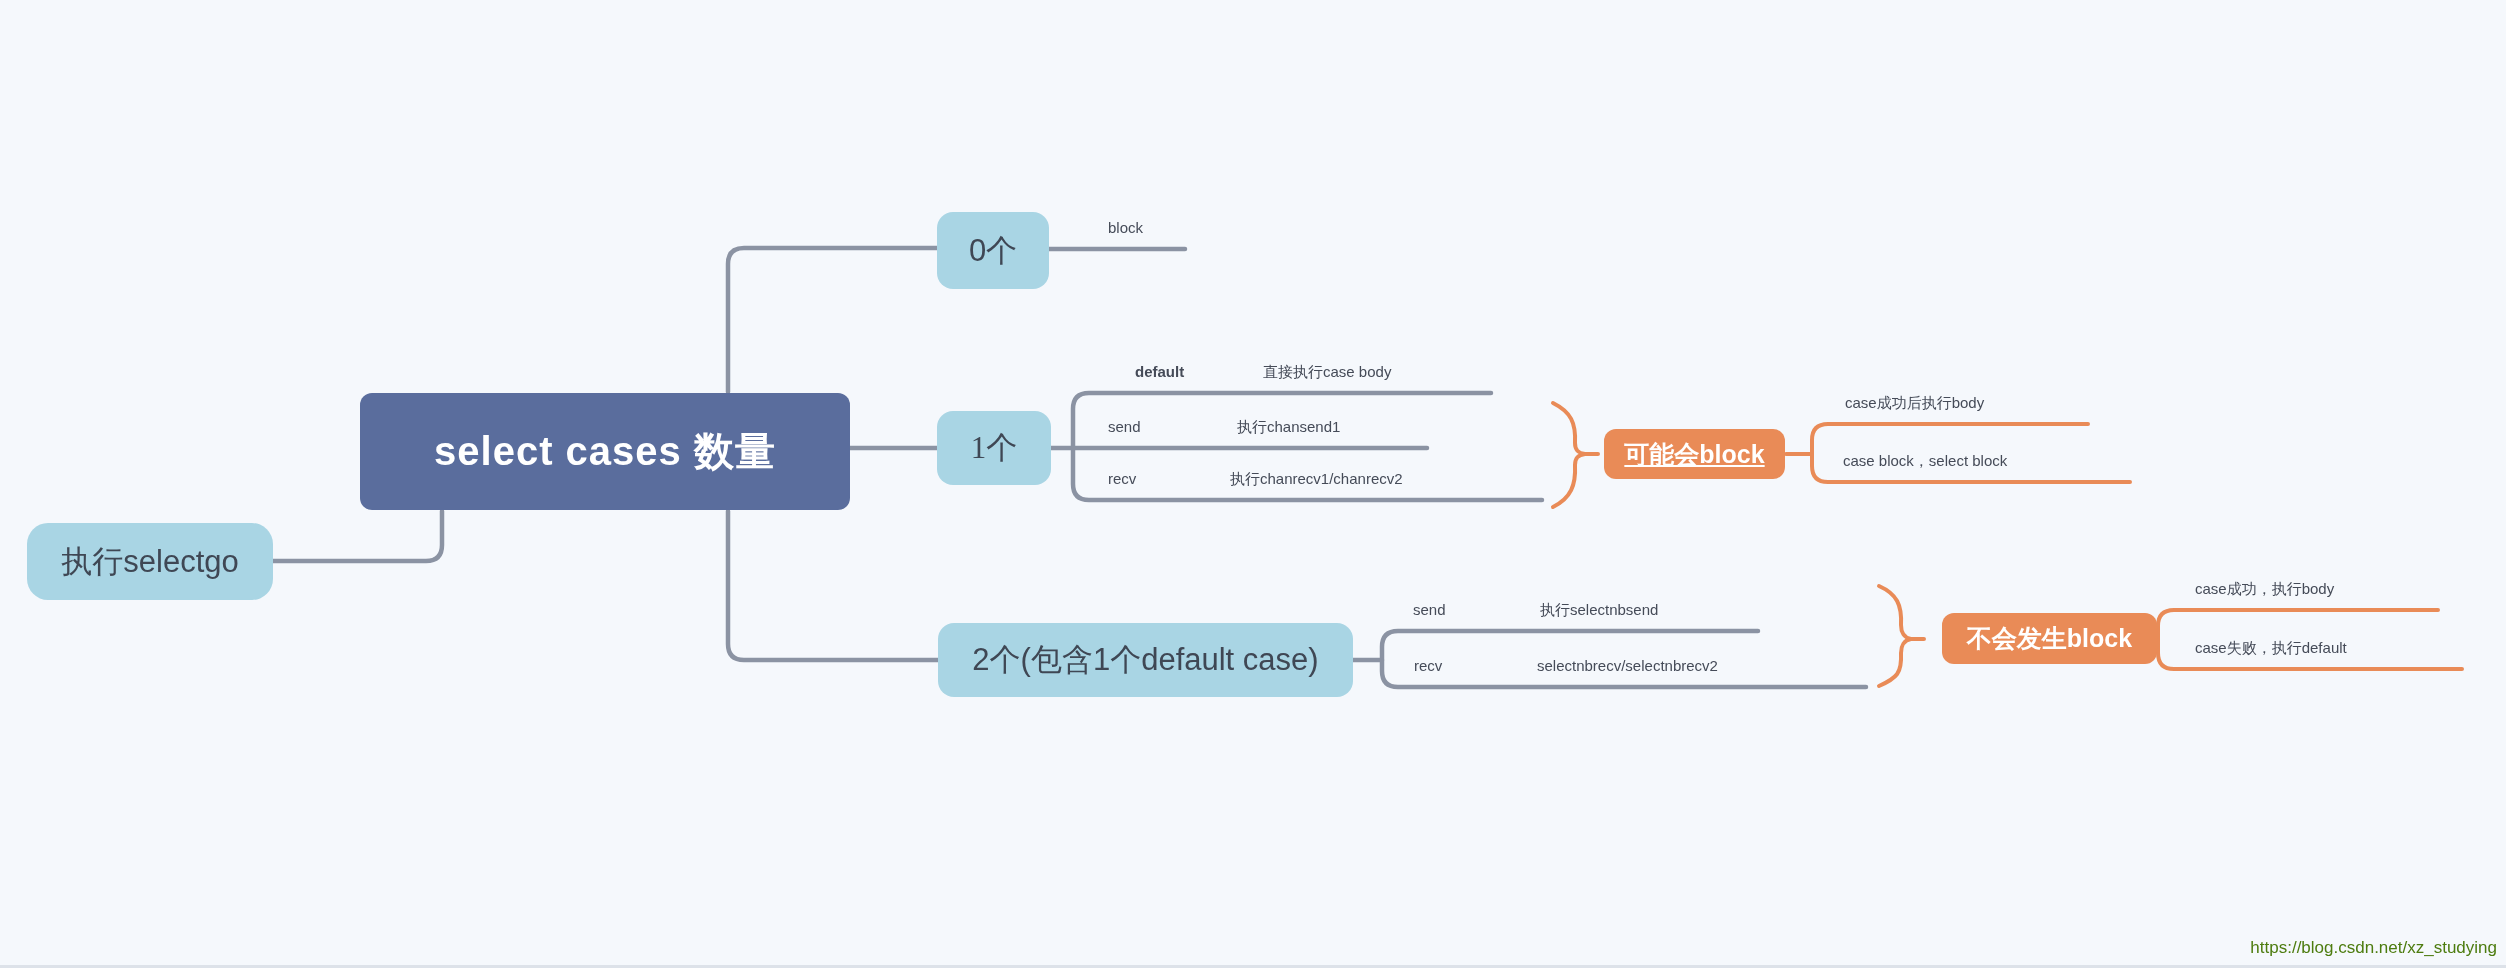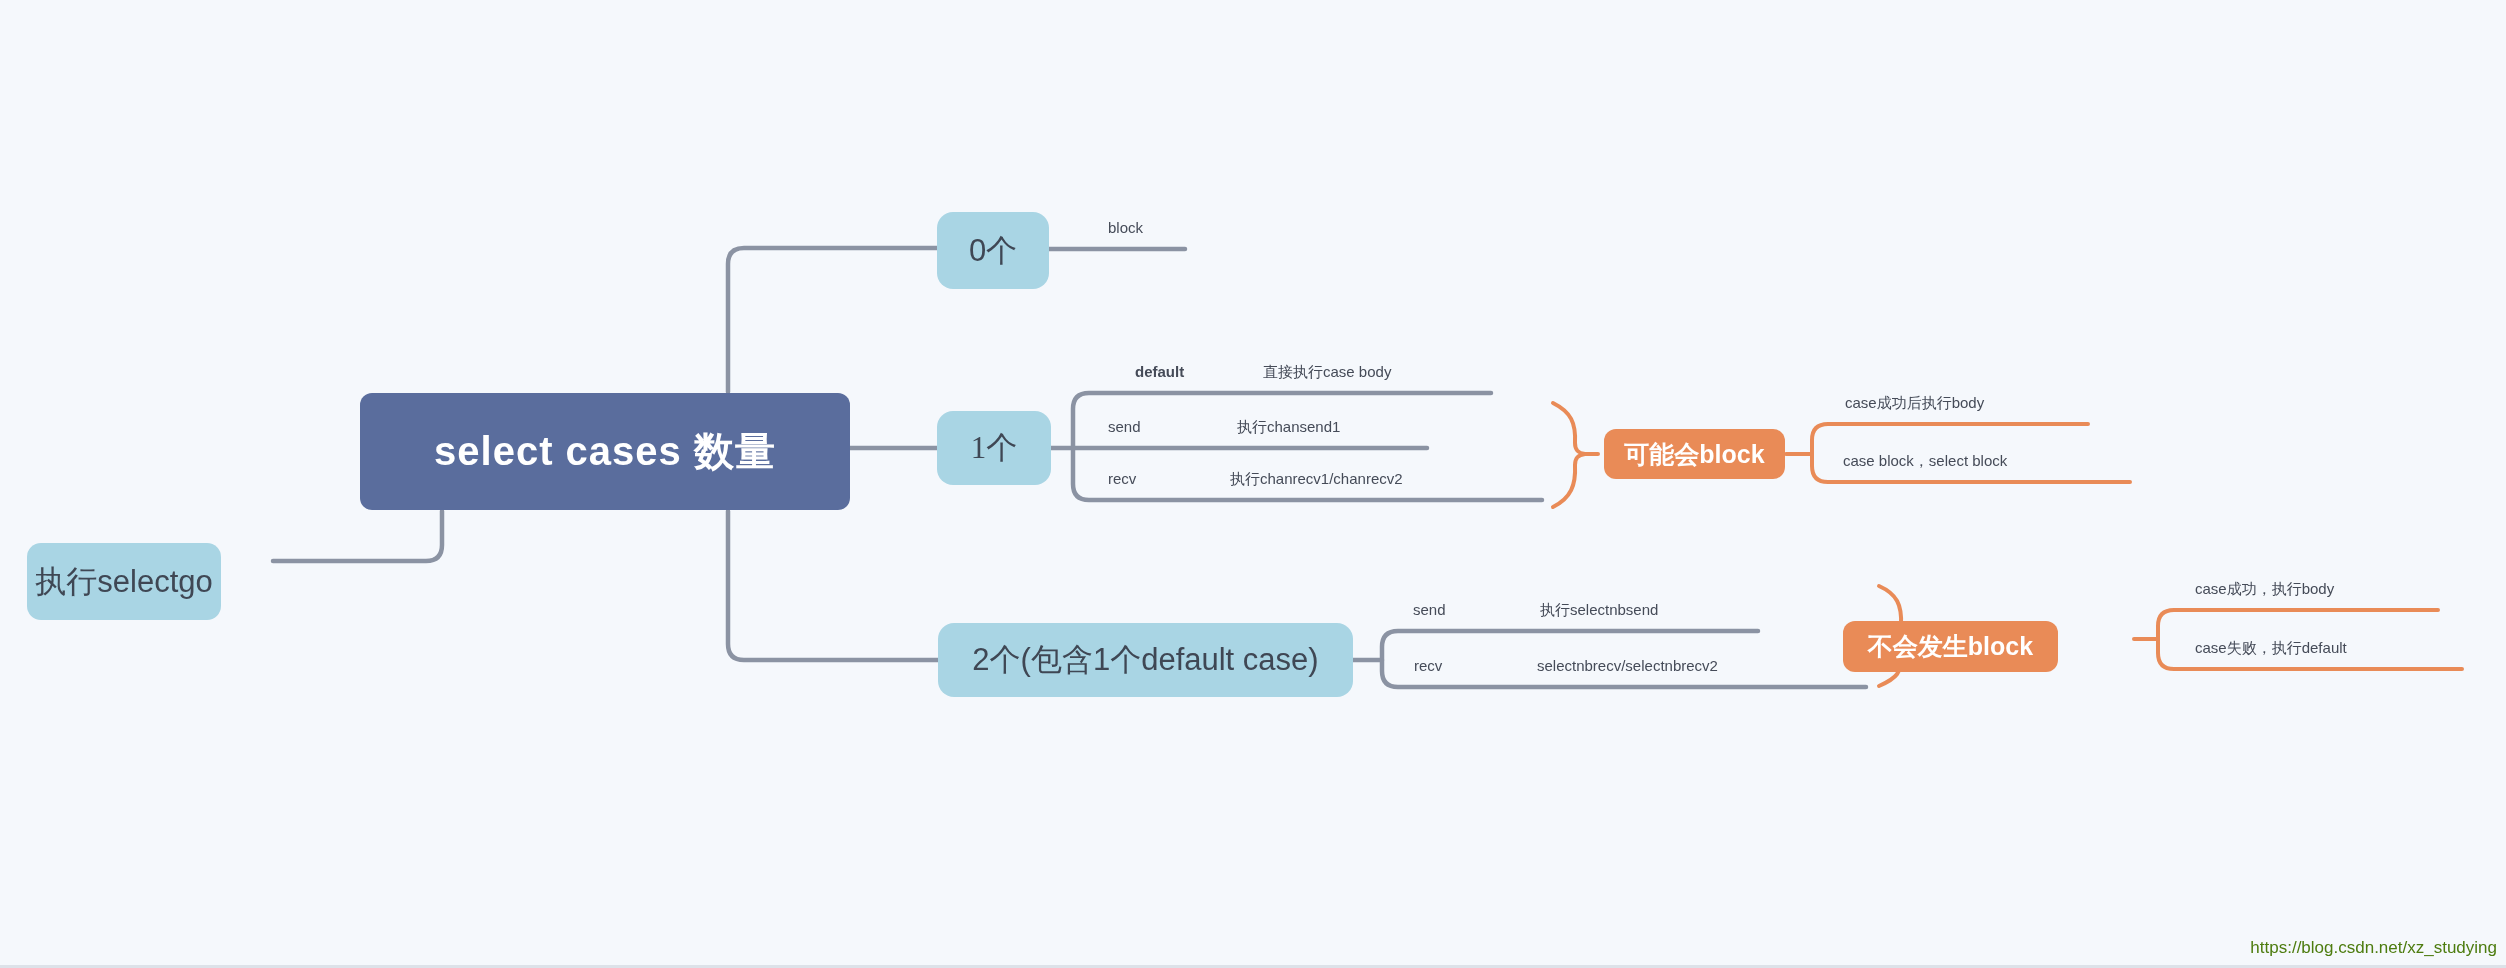--- a/index.html
+++ b/index.html
@@ -42,33 +42,33 @@
     <g stroke="#e98b57" stroke-width="4" fill="none" stroke-linecap="round" stroke-linejoin="round">
       <path d="M 1553 403 C 1571 412 1576 423 1575 443 C 1575 450 1578 453 1585 454 C 1578 455 1575 458 1575 465 C 1576 485 1571 498 1553 507 M 1585 454 L 1598 454"></path>
       <path d="M 1786 454 L 1812 454"></path>
       <path d="M 2088 424 L 1828 424 Q 1812 424 1812 440 L 1812 466 Q 1812 482 1828 482 L 2130 482"></path>
       <path d="M 1879 586 C 1897 594 1902 605 1901 625 C 1901 632 1904 638 1911 639 C 1904 640 1901 646 1901 653 C 1902 673 1897 678 1879 686 M 1911 639 L 1924 639"></path>
       <path d="M 2134 639 L 2158 639"></path>
       <path d="M 2438 610 L 2174 610 Q 2158 610 2158 626 L 2158 653 Q 2158 669 2174 669 L 2462 669"></path>
     </g>
   </svg>
 
-  <div class="node blue" style="left:27px;top:523px;width:194px;height:77px;border-radius:14px;margin-top:20px;">执行selectgo</div>
+  <div class="node blue" style="left:27px;top:523px;width:246px;height:77px;border-radius:21px;">执行selectgo</div>
 
   <div class="node dark" style="left:360px;top:393px;width:490px;height:117px;">select cases 数量</div>
 
   <div class="node blue" style="left:937px;top:212px;width:112px;height:77px;">0个</div>
 
   <div class="node blue" style="left:937px;top:411px;width:114px;height:74px;font-family:Liberation Serif, serif;">1个</div>
 
   <div class="node blue" style="left:938px;top:623px;width:415px;height:74px;">2个(包含1个default case)</div>
 
-  <div class="node orange" style="left:1604px;top:429px;width:181px;height:50px;">可能会block</div>
+  <div class="node orange" style="left:1604px;top:429px;width:181px;height:50px;text-decoration:underline;">可能会block</div>
 
-  <div class="node orange" style="left:1843px;top:613px;width:215px;height:51px;margin-top:8px;">不会发生block</div>
+  <div class="node orange" style="left:1942px;top:613px;width:215px;height:51px;">不会发生block</div>
 
   <span class="lbl" style="left:1108px;top:215px;">block</span>
 
   <span class="lbl" style="left:1135px;top:359px;font-weight:bold;">default</span>
   <span class="lbl" style="left:1263px;top:359px;">直接执行case body</span>
 
   <span class="lbl" style="left:1108px;top:414px;">send</span>
   <span class="lbl" style="left:1237px;top:414px;">执行chansend1</span>
 
   <span class="lbl" style="left:1108px;top:466px;">recv</span>

